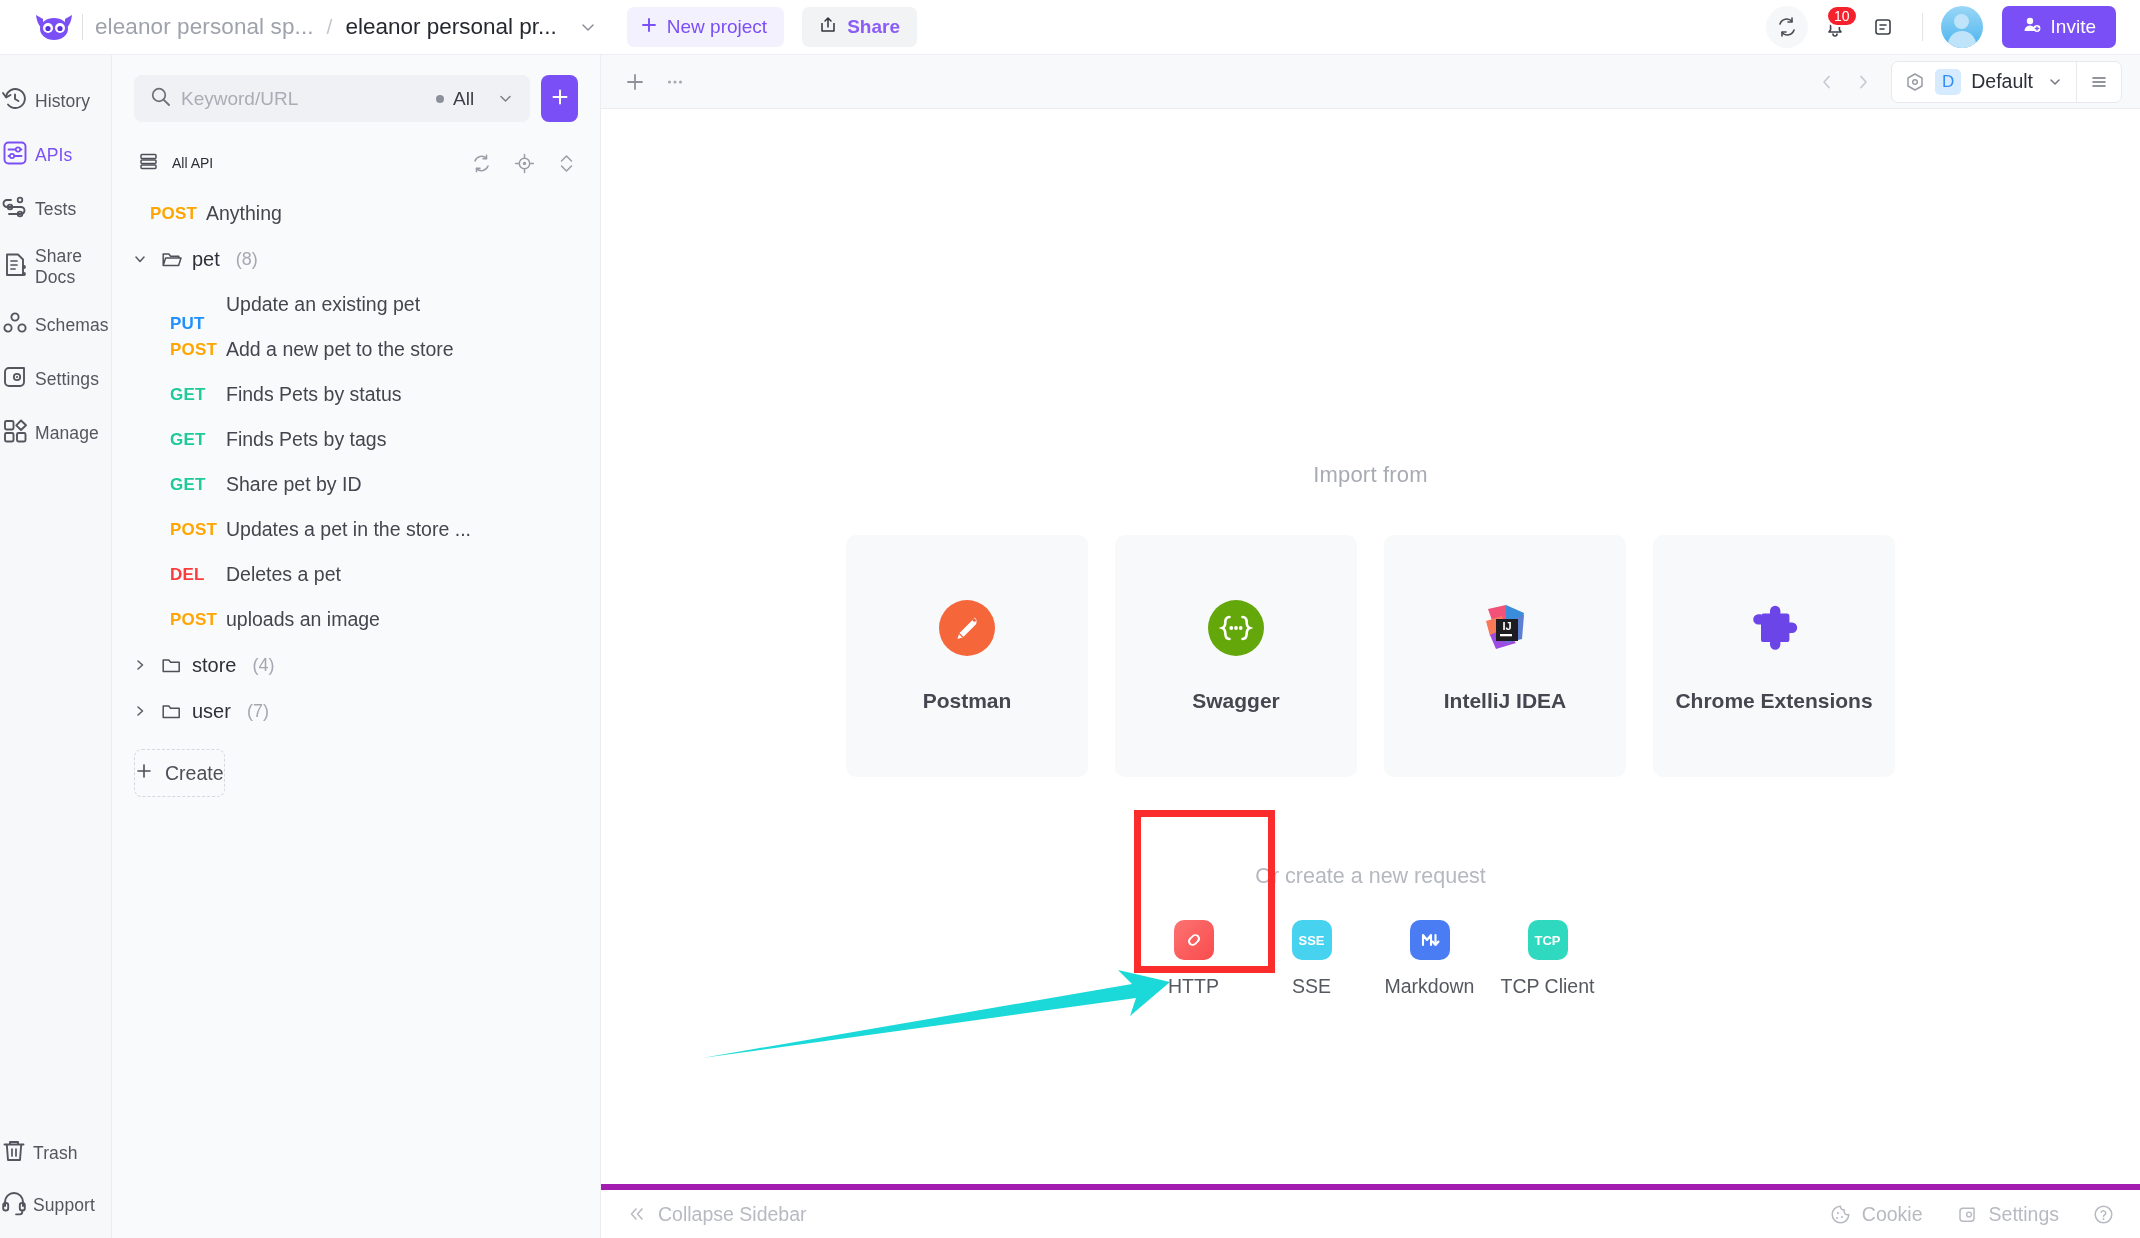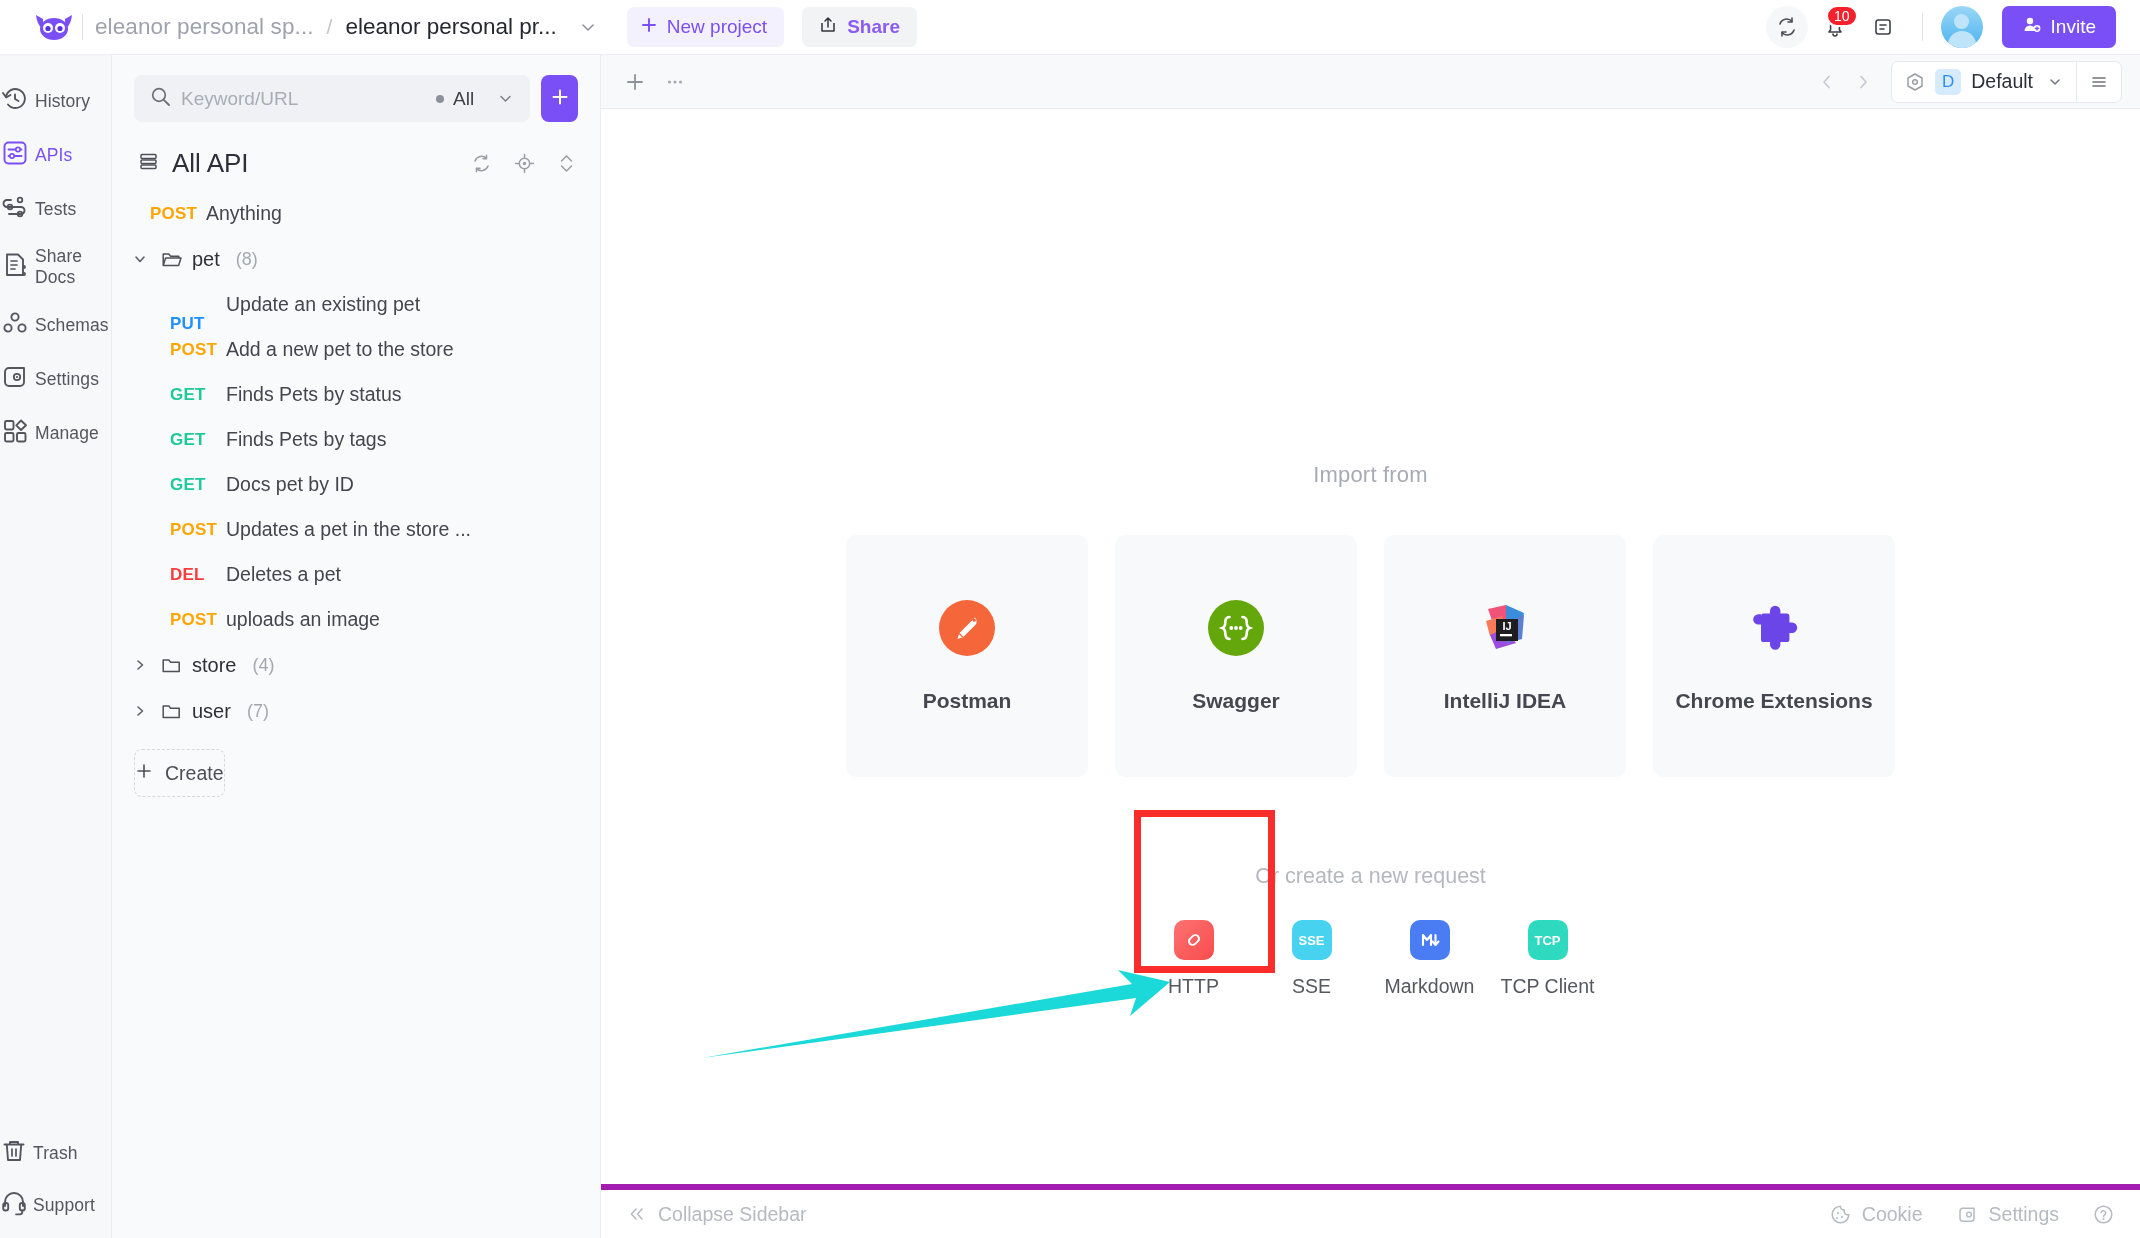--- a/index.html
+++ b/index.html
@@ -112,21 +112,21 @@
   .filter-dot { width: 8px; height: 8px; border-radius: 50%; background: #8b8f99; }
   .btn-add {
     width: 47px; height: 47px; background: #7a4ff5; border-radius: 8px; border: none;
     display: flex; align-items: center; justify-content: center; cursor: pointer;
   }
 
   .allapi-row {
     display: flex; align-items: center; padding: 0 24px 0 26px; height: 48px; margin-top: 17px;
     cursor: pointer;
   }
-  .allapi-label { font-size: 26px; color: #2d3038; margin-left: 13px; }
+  .allapi-label { font-size: 14px; color: #2d3038; margin-left: 13px; }
   .allapi-actions { margin-left: auto; display: flex; align-items: center; gap: 22px; }
 
   .tree { padding-top: 4px; }
   .api-row {
     display: flex; align-items: center; height: 45px; cursor: pointer;
     padding-left: 26px; font-size: 19.5px; color: #43464e;
   }
   .method {
     font-weight: bold; font-size: 17px; letter-spacing: .2px;
     width: 56px; flex: 0 0 auto; text-align: left;
@@ -509,21 +509,21 @@
       <div class="api-row indent-1">
         <span class="method m-get">GET</span>
         <span class="api-name">Finds Pets by status</span>
       </div>
       <div class="api-row indent-1">
         <span class="method m-get">GET</span>
         <span class="api-name">Finds Pets by tags</span>
       </div>
       <div class="api-row indent-1">
         <span class="method m-get">GET</span>
-        <span class="api-name">Docs pet by ID</span>
+        <span class="api-name">Share pet by ID</span>
       </div>
       <div class="api-row indent-1">
         <span class="method m-post">POST</span>
         <span class="api-name">Updates a pet in the store ...</span>
       </div>
       <div class="api-row indent-1">
         <span class="method m-del">DEL</span>
         <span class="api-name">Deletes a pet</span>
       </div>
       <div class="api-row indent-1">

